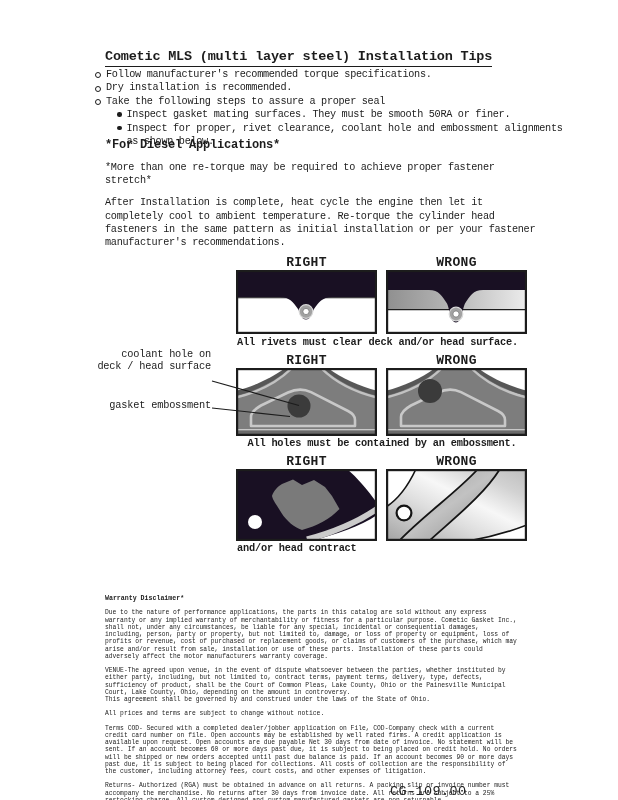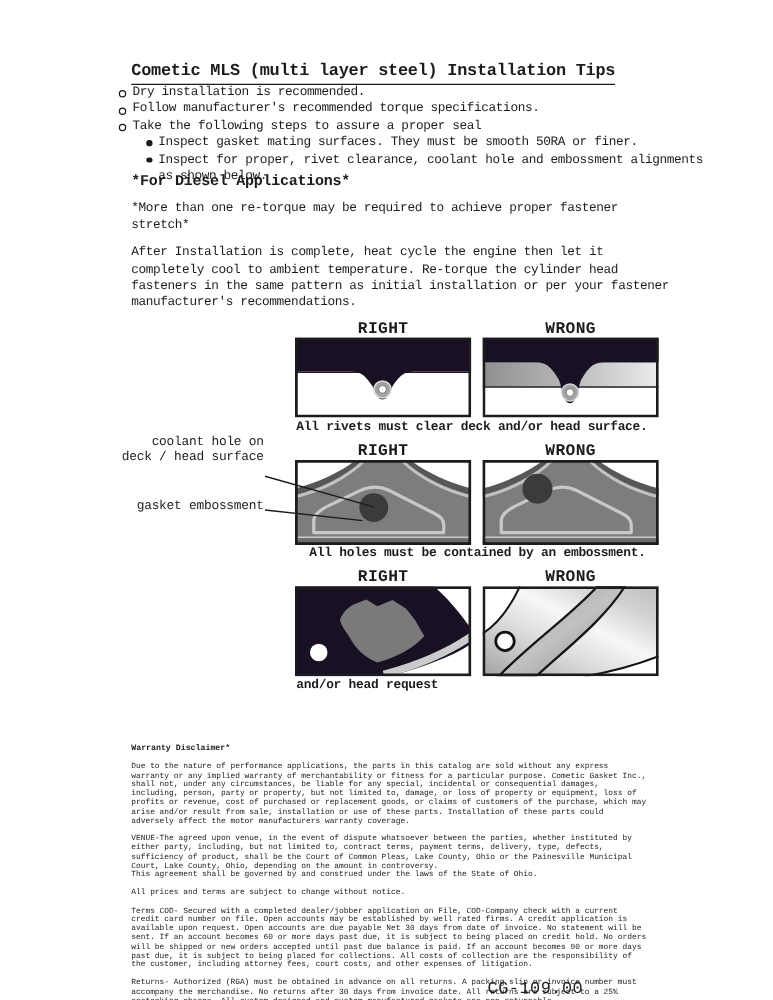--- a/index.html
+++ b/index.html
@@ -34,25 +34,25 @@
 
 <div class="page">
 
   <div class="abs" style="left:105px;top:23px;">
     <span class="title">Cometic MLS (multi layer steel) Installation Tips</span>
   </div>
 
   <div class="abs bullets" style="left:95px;top:44px;">
     <div class="brow">
       <span class="mk-open"></span>
-      <span>Dry installation is recommended.</span>
+      <span>Follow manufacturer's recommended torque specifications.</span>
     </div>
     <div class="brow">
       <span class="mk-open"></span>
-      <span>Follow manufacturer's recommended torque specifications.</span>
+      <span>Dry installation is recommended.</span>
     </div>
     <div class="brow">
       <span class="mk-open"></span>
       <span>Take the following steps to assure a proper seal</span>
     </div>
     <div class="brow sub">
       <span class="mk-fill"></span>
       <span>Inspect gasket mating surfaces.  They must be smooth 50RA or finer.</span>
     </div>
     <div class="brow sub">
@@ -179,21 +179,21 @@
     <rect width="141" height="72" fill="#ffffff"></rect>
     <path d="M30,0 H141 V56 C119,64.5 97,69.5 82,72 H0 V38 C13.5,29.5 22.5,16 30,0 Z" fill="url(#g3band)"></path>
     <path d="M0,38 C13.5,29.5 22.5,16 30,0" stroke="#141414" stroke-width="1.6" fill="none"></path>
     <path d="M141,56 C119,64.5 97,69.5 82,72" stroke="#141414" stroke-width="1.6" fill="none"></path>
     <path d="M92,0 H114 C97,27 68,49 43,72 H13 C39,45 70,24 92,0 Z" fill="url(#g3stripe)" stroke="#141414" stroke-width="1.8"></path>
     <circle cx="18" cy="44" r="7.4" fill="#ffffff" stroke="#141414" stroke-width="2.2"></circle>
     <rect x="1.1" y="1.1" width="138.8" height="69.8" fill="none" stroke="#1c1c1c" stroke-width="2.2"></rect>
   </svg>
 
   <div class="abs caption" style="left:237px;top:518px;">
-    <div>and/or head request</div>
+    <div>and/or head contract</div>
   </div>
 
   <div class="abs warranty" style="left:105px;top:571px;">
     <h3>Warranty Disclaimer*</h3>
     <p class="wgap">Due to the nature of performance applications, the parts in this catalog are sold without any express warranty or any implied warranty of merchantability or fitness for a particular purpose.  Cometic Gasket Inc., shall not, under any circumstances, be liable for any special, incidental or consequential damages, including, person, party or property, but not limited to, damage, or loss of property or equipment, loss of profits or revenue, cost of purchased or replacement goods, or claims of customers of the purchase, which may arise and/or result from sale, installation or use of these parts.  Installation of these parts could adversely affect the motor manufacturers warranty coverage.</p>
     <p class="wgap">VENUE-The agreed upon venue, in the event of dispute whatsoever between the parties, whether instituted by either party, including, but not limited to, contract terms, payment terms, delivery, type, defects, sufficiency of product, shall be the Court of Common Pleas, Lake County, Ohio or the Painesville Municipal Court, Lake County, Ohio, depending on the amount in controversy.</p>
     <p>This agreement shall be governed by and construed under the laws of the State of Ohio.</p>
     <p class="wgap">All prices and terms are subject to change without notice.</p>
     <p class="wgap">Terms COD- Secured with a completed dealer/jobber application on File, COD-Company check with a current credit card number on file.  Open accounts may be established by well rated firms.  A credit application is available upon request.  Open accounts are due payable Net 30 days from date of invoice.  No statement will be sent.  If an account becomes 60 or more days past due, it is subject to being placed on credit hold.  No orders will be shipped or new orders accepted until past due balance is paid.  If an account becomes 90 or more days past due, it is subject to being placed for collections.  All costs of collection are the responsibility of the customer, including attorney fees, court costs, and other expenses of litigation.</p>
     <p class="wgap">Returns- Authorized (RGA) must be obtained in advance on all returns.  A packing slip or invoice number must accompany the merchandise.  No returns after 30 days from invoice date.  All returns are subject to a 25% restocking charge.  All custom designed and custom manufactured gaskets are non-returnable.</p>

